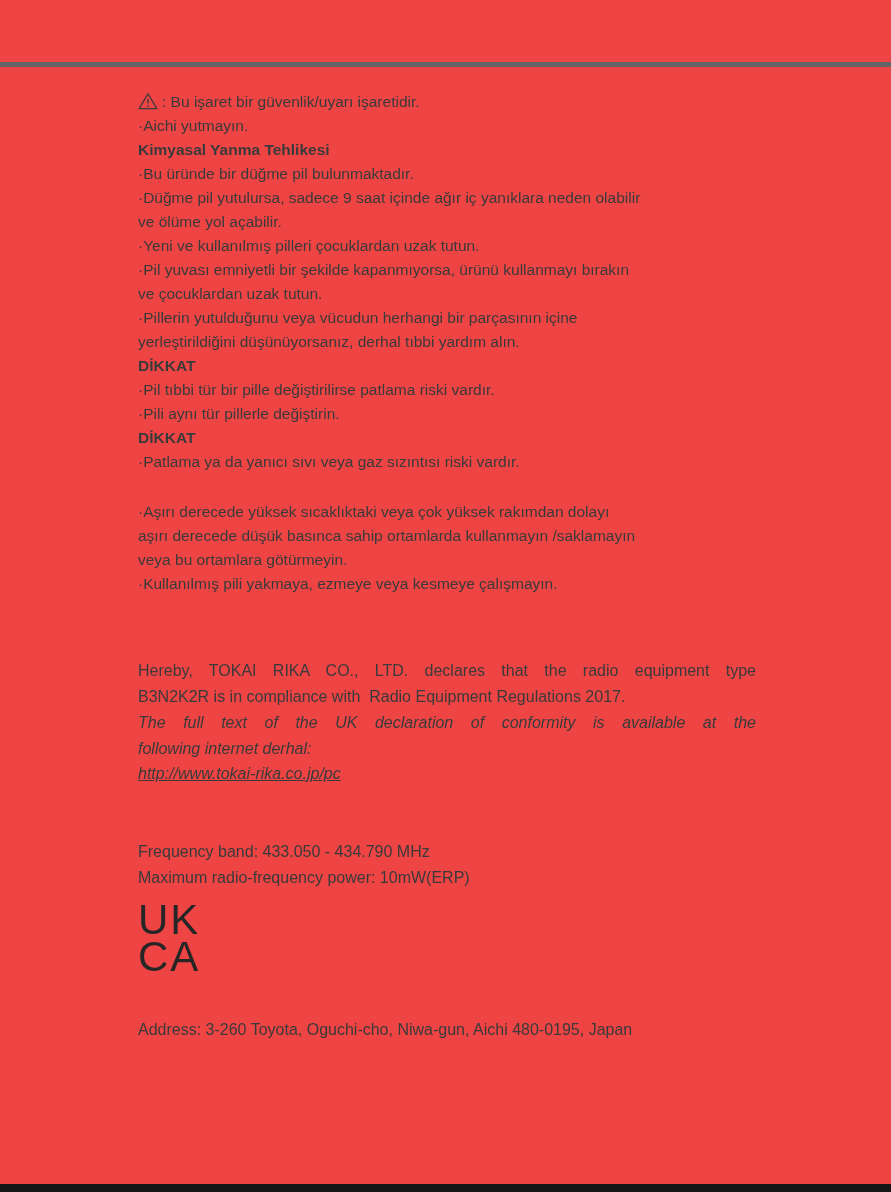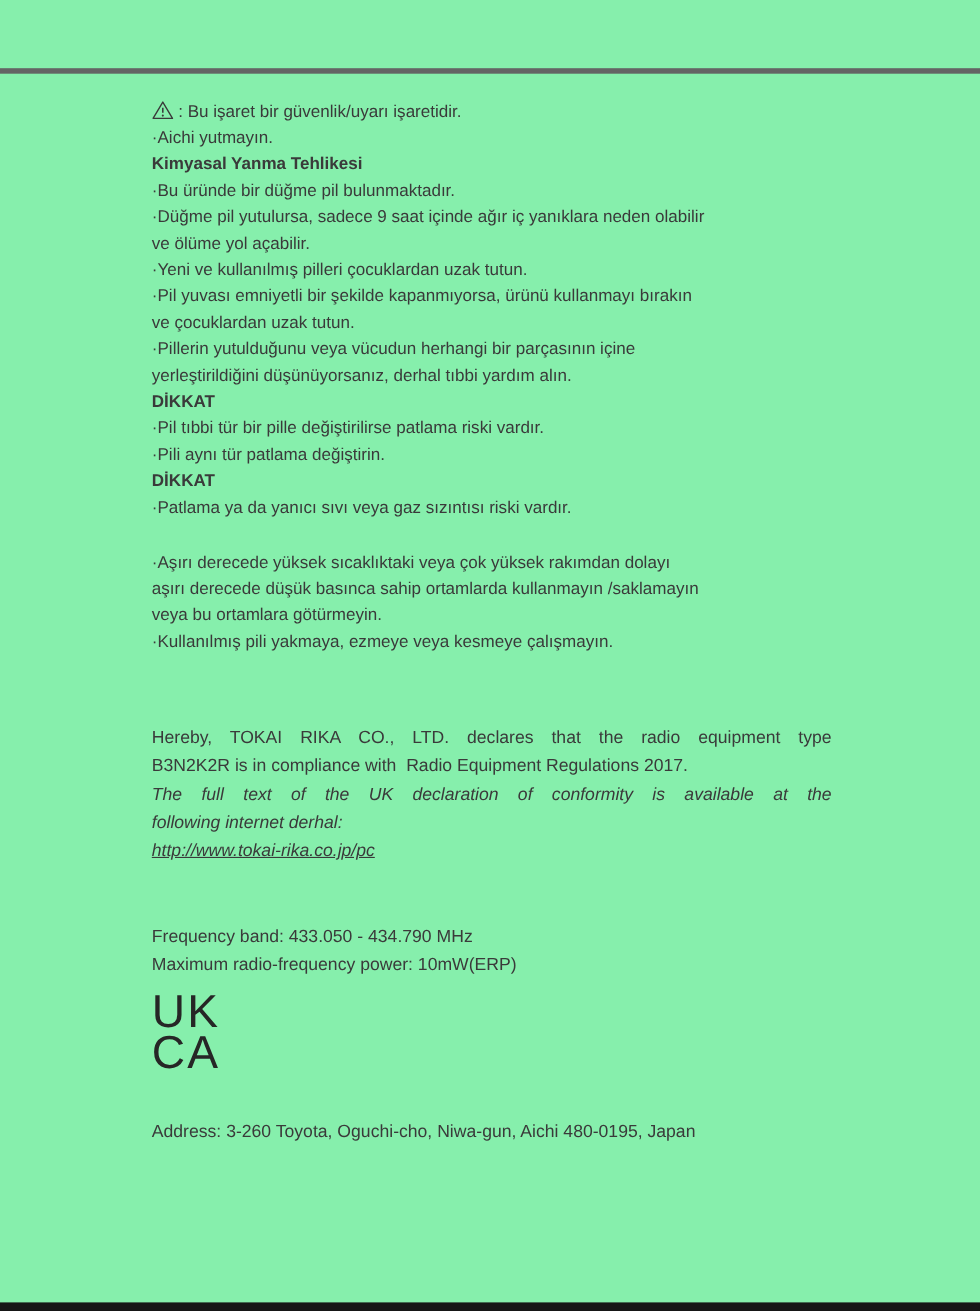--- a/index.html
+++ b/index.html
@@ -1,21 +1,21 @@
 <!DOCTYPE html>
 <html><head>
 <meta charset="utf-8">
 <style>
   html, body { margin: 0; padding: 0; background: #e8e8e8; }
   .page {
     position: relative;
     width: 891px;
     height: 1192px;
     margin: 0 auto;
-    background: #86efac;
+    background: #ef4444;
     overflow: hidden;
     font-family: "Liberation Sans", "DejaVu Sans", sans-serif;
     color: #3a3a3a;
   }
   .top-rule {
     position: absolute;
     left: 0; top: 62px;
     width: 891px; height: 5px;
     background: #646464;
   }
@@ -82,21 +82,21 @@
     <div class="tr-line">·Bu üründe bir düğme pil bulunmaktadır.</div>
     <div class="tr-line">·Düğme pil yutulursa, sadece 9 saat içinde ağır iç yanıklara neden olabilir</div>
     <div class="tr-line">ve ölüme yol açabilir.</div>
     <div class="tr-line">·Yeni ve kullanılmış pilleri çocuklardan uzak tutun.</div>
     <div class="tr-line">·Pil yuvası emniyetli bir şekilde kapanmıyorsa, ürünü kullanmayı bırakın</div>
     <div class="tr-line">ve çocuklardan uzak tutun.</div>
     <div class="tr-line">·Pillerin yutulduğunu veya vücudun herhangi bir parçasının içine</div>
     <div class="tr-line">yerleştirildiğini düşünüyorsanız, derhal tıbbi yardım alın.</div>
     <div class="tr-line bold">DİKKAT</div>
     <div class="tr-line">·Pil tıbbi tür bir pille değiştirilirse patlama riski vardır.</div>
-    <div class="tr-line">·Pili aynı tür patlama değiştirin.</div>
+    <div class="tr-line">·Pili aynı tür pillerle değiştirin.</div>
     <div class="tr-line bold">DİKKAT</div>
     <div class="tr-line">·Patlama ya da yanıcı sıvı veya gaz sızıntısı riski vardır.</div>
     <div class="spacer26"></div>
     <div class="tr-line">·Aşırı derecede yüksek sıcaklıktaki veya çok yüksek rakımdan dolayı</div>
     <div class="tr-line">aşırı derecede düşük basınca sahip ortamlarda kullanmayın /saklamayın</div>
     <div class="tr-line">veya bu ortamlara götürmeyin.</div>
     <div class="tr-line">·Kullanılmış pili yakmaya, ezmeye veya kesmeye çalışmayın.</div>
   </div>
 
   <div class="en-block decl">

